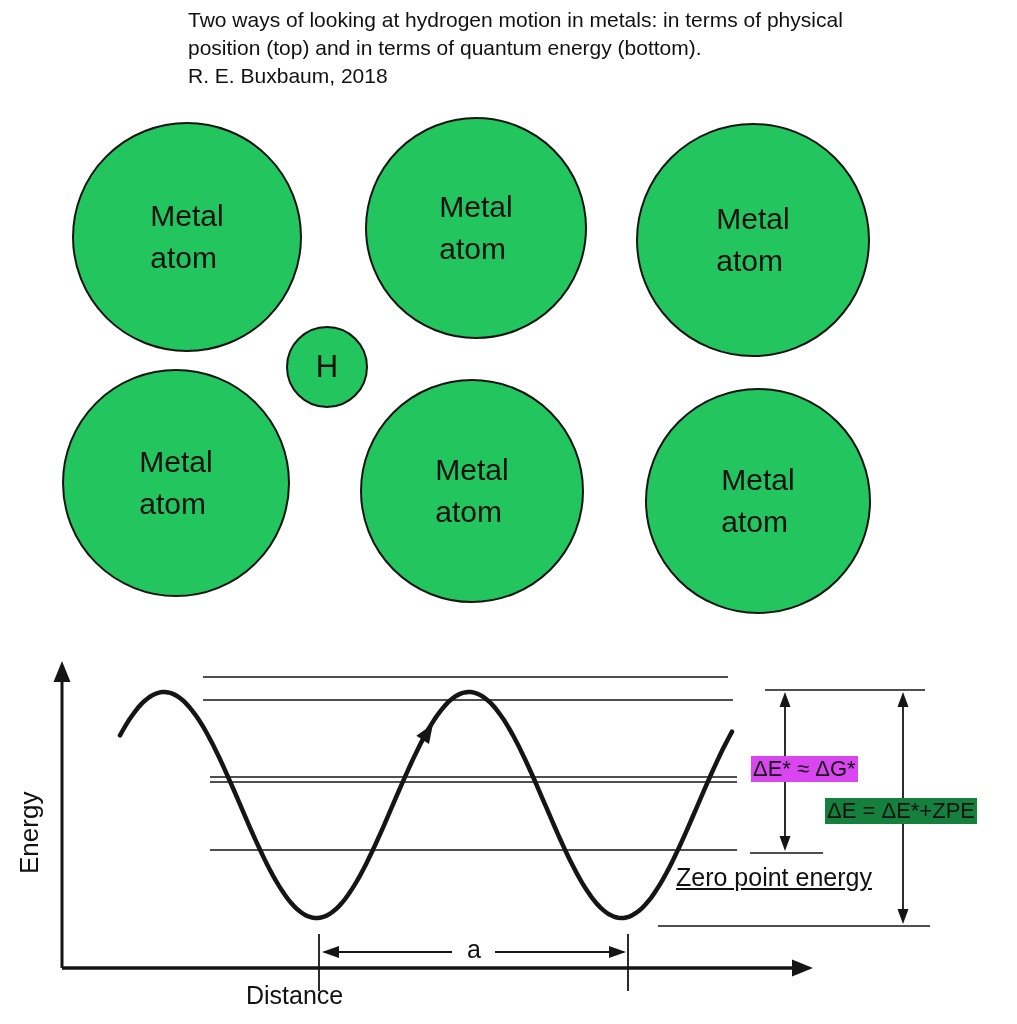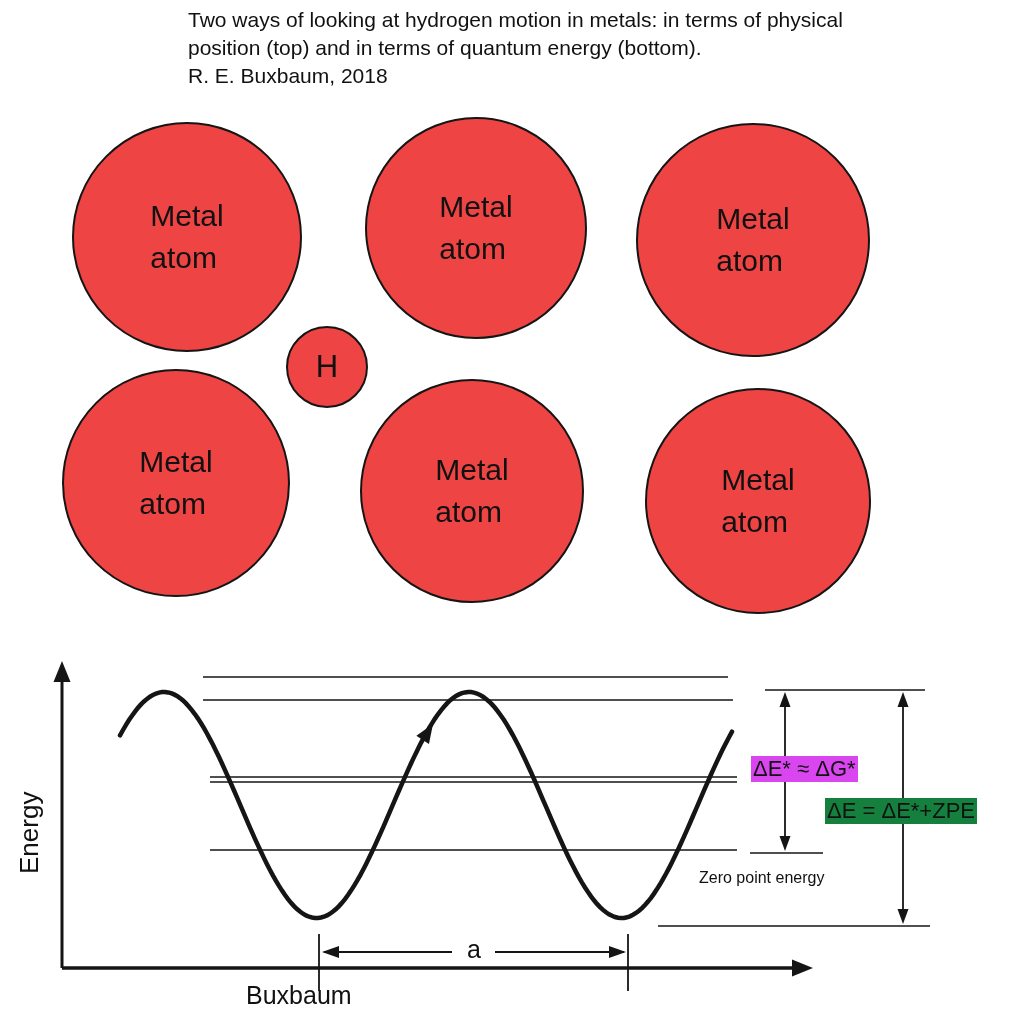--- a/index.html
+++ b/index.html
@@ -1,30 +1,30 @@
 <!DOCTYPE html>
 <html><head>
 <meta charset="utf-8">
 <style>
   html,body{margin:0;padding:0;background:#ffffff;}
   .page{position:relative;width:1017px;height:1024px;background:#fff;overflow:hidden;
         font-family:"Liberation Sans",sans-serif;color:#111;}
   .title{position:absolute;left:148px;top:6px;font-size:21px;line-height:28px;color:#111;margin-left:40px;}
   .circle{position:absolute;border:2.2px solid #151515;border-radius:50%;
-          display:flex;align-items:center;justify-content:center;background:#ef4444;box-sizing:border-box;}
+          display:flex;align-items:center;justify-content:center;background:#22c55e;box-sizing:border-box;}
   .clabel{font-size:30px;line-height:42px;text-align:left;color:#111;}
   .hlabel{font-size:31px;color:#111;}
   svg{position:absolute;left:0;top:0;}
   .ann{position:absolute;color:#111;white-space:nowrap;}
   #energy-label{left:14px;top:874px;transform:rotate(-90deg);transform-origin:0 0;font-size:26px;}
   #distance-label{left:246px;top:981px;font-size:25px;}
   #a-label{left:464px;top:935px;font-size:25px;background:#fff;padding:0 3px;}
   #delta-e-star{left:751px;top:756px;font-size:22px;background:#d946ef;padding:0 2px;}
   #delta-e{left:825px;top:798px;font-size:22px;background:#15803d;padding:0 2px;}
-  #zpe{left:699px;top:863px;font-size:16px;line-height:29px;}
+  #zpe{left:676px;top:863px;font-size:25px;line-height:29px;text-decoration:underline;}
 </style>
 </head>
 <body>
 
 <div class="page">
 
   <div class="title">
     <div>Two ways of looking at hydrogen motion in metals: in terms of physical</div>
     <div>position (top) and in terms of quantum energy (bottom).</div>
     <div>R. E. Buxbaum, 2018</div>
@@ -95,21 +95,21 @@
       <polygon points="785,692 790.5,707 779.5,707" fill="#151515"></polygon>
       <polygon points="785,851 779.5,836 790.5,836" fill="#151515"></polygon>
       <line x1="903" y1="704" x2="903" y2="912" stroke="#151515" stroke-width="1.8"></line>
       <polygon points="903,692 908.5,707 897.5,707" fill="#151515"></polygon>
       <polygon points="903,924 897.5,909 908.5,909" fill="#151515"></polygon>
       <polygon points="322,952 339,946 339,958" fill="#151515"></polygon>
       <polygon points="626,952 609,958 609,946" fill="#151515"></polygon>
     </svg>
 
   <div class="ann" id="energy-label">Energy</div>
-  <div class="ann" id="distance-label">Buxbaum</div>
+  <div class="ann" id="distance-label">Distance</div>
   <div class="ann" id="a-label">a</div>
   <div class="ann" id="delta-e-star">ΔE* ≈ ΔG*</div>
   <div class="ann" id="delta-e">ΔE = ΔE*+ZPE</div>
   <div class="ann" id="zpe">
     <div>Zero point energy</div>
   </div>
 
 </div>
 
 </body></html>

